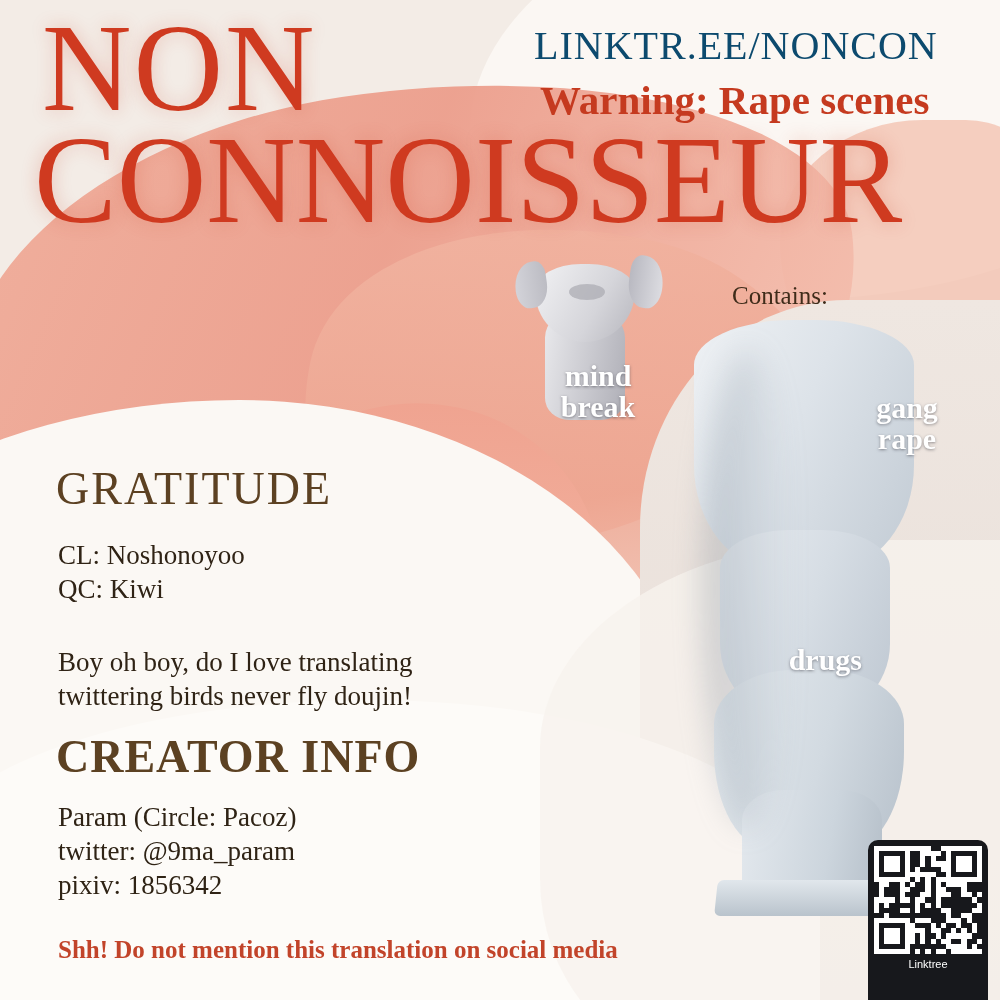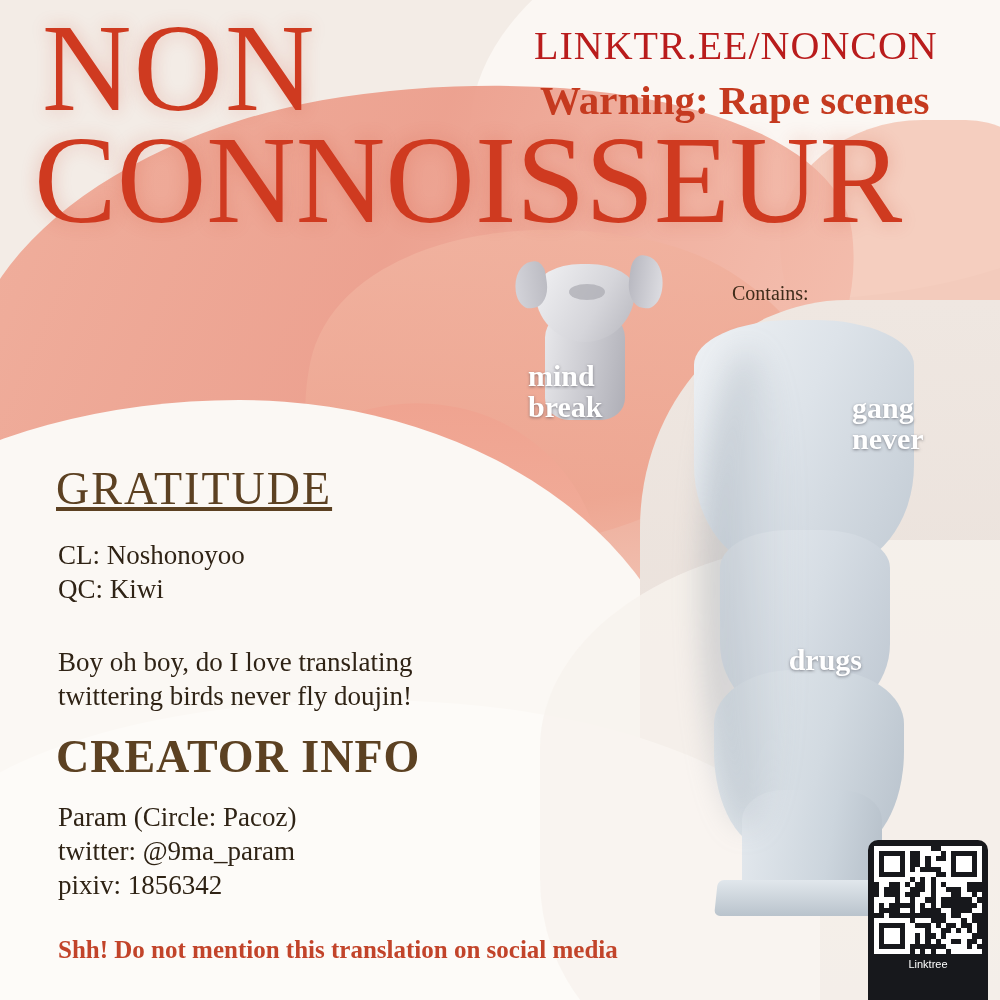--- a/index.html
+++ b/index.html
@@ -111,21 +111,21 @@
   .title-conn {
     left: 34px; top: 128px;
     font-size: 124px;
     letter-spacing: 0px;
   }
 
   .linktree-top {
     position: absolute;
     left: 534px; top: 22px;
     font-size: 40px;
-    color: #b91c1c;
+    color: #0c4a6e;
     letter-spacing: 1px;
     white-space: nowrap;
   }
   .warning-top {
     position: absolute;
     left: 540px; top: 76px;
     font-size: 41px;
     color: #c53a1f;
     font-weight: bold;
     white-space: nowrap;
@@ -226,45 +226,46 @@
     border-radius: 50%;
     filter: blur(14px);
   }
 
   
   .label {
     position: absolute;
     color: #ffffff;
     font-size: 30px;
     line-height: 1.04;
+    text-align: center;
     text-shadow: 0 1px 3px rgba(60,60,70,.55);
     white-space: pre-line;
     font-weight: 600;
   }
   .label-mindbreak { left: 528px; top: 360px; width: 140px; }
   .label-gangrape  { left: 852px; top: 392px; width: 110px; }
   .label-drugs     { left: 752px; top: 644px; width: 110px; text-align: right; }
 
   .contains-label {
     position: absolute;
     left: 732px; top: 282px;
-    font-size: 20px;
+    font-size: 25px;
     color: #3f2c1a;
     white-space: nowrap;
   }
 
   
   .heading {
     position: absolute;
     color: #5c4122;
     font-size: 46px;
     letter-spacing: 2px;
     white-space: nowrap;
   }
-  .heading-gratitude { left: 56px; top: 462px; text-decoration: underline; }
+  .heading-gratitude { left: 56px; top: 462px; }
   .heading-creator   { left: 56px; top: 730px; font-weight: bold; letter-spacing: 1px; }
 
   .body-text {
     position: absolute;
     color: #2f2315;
     font-size: 27px;
     line-height: 1.26;
     white-space: pre-line;
   }
   .credits     { left: 58px; top: 538px; }
@@ -350,21 +351,21 @@
     <div class="torso-hips"></div>
     <div class="torso-legs"></div>
     <div class="torso-base"></div>
     <div class="torso-shadow"></div>
   </div>
 
   <div class="contains-label">Contains:</div>
   <div class="label label-mindbreak">mind
 break</div>
   <div class="label label-gangrape">gang
-never</div>
+rape</div>
   <div class="label label-drugs">drugs</div>
 
   <div class="heading heading-gratitude">GRATITUDE</div>
   <div class="body-text love-note">Boy oh boy, do I love translating
 twittering birds never fly doujin!</div>
   <div class="body-text credits">CL: Noshonoyoo
 QC: Kiwi</div>
 
   <div class="heading heading-creator">CREATOR INFO</div>
   <div class="body-text creator-details">Param (Circle: Pacoz)

